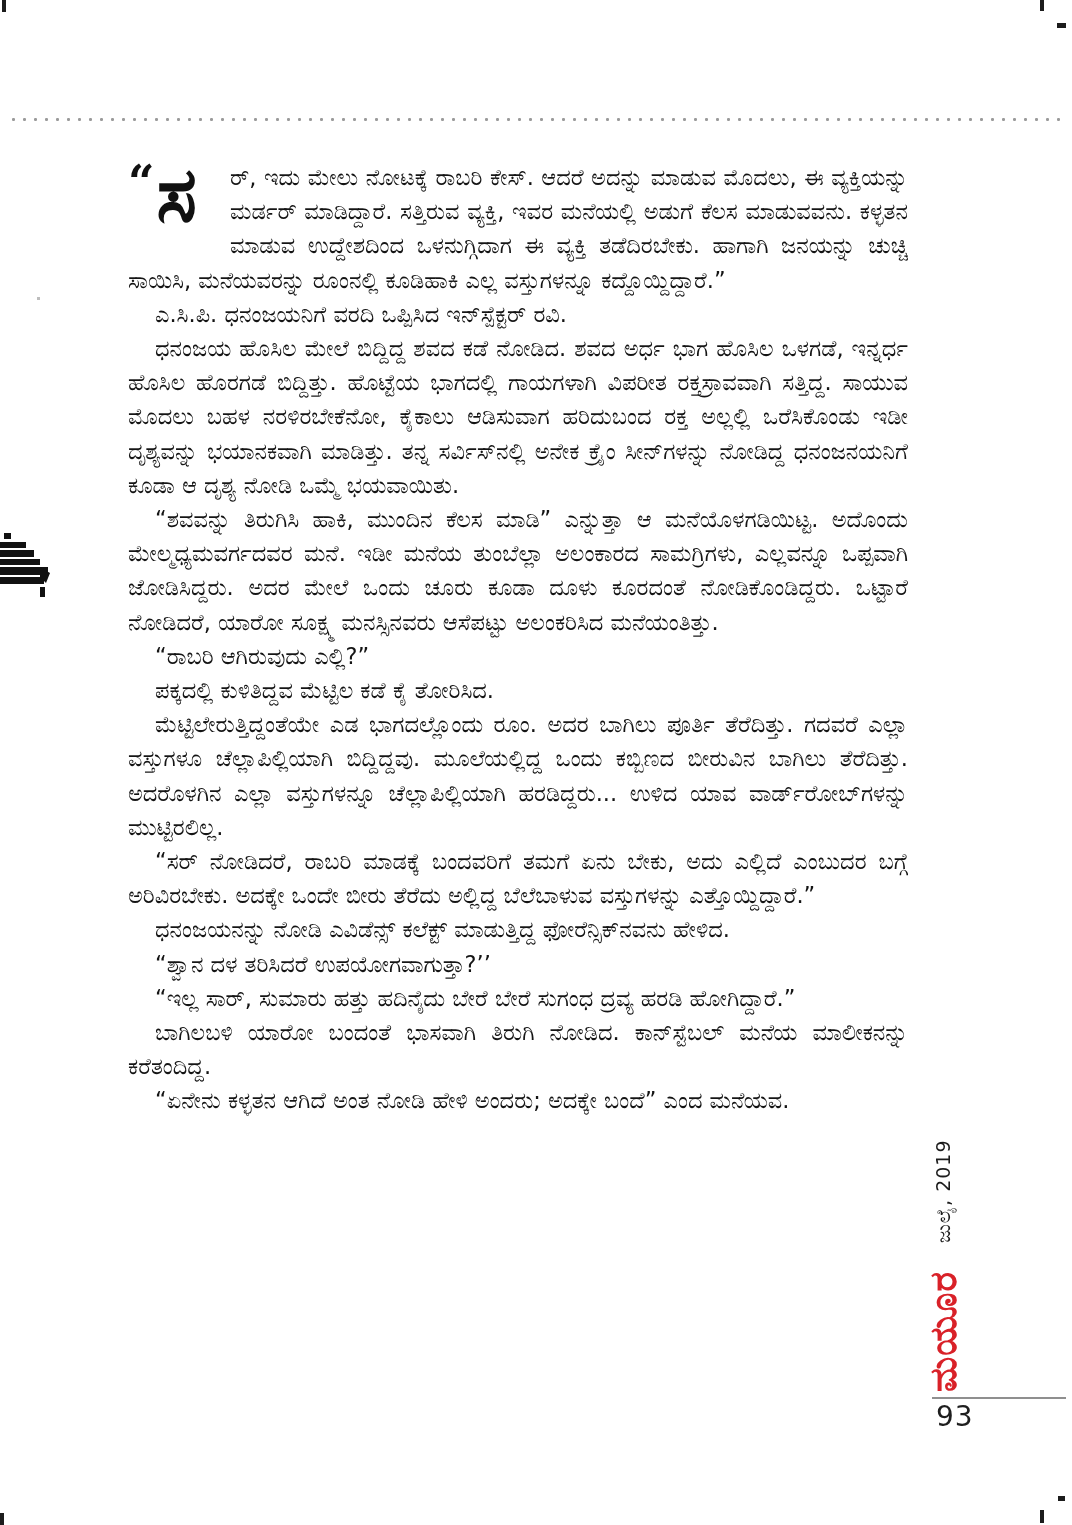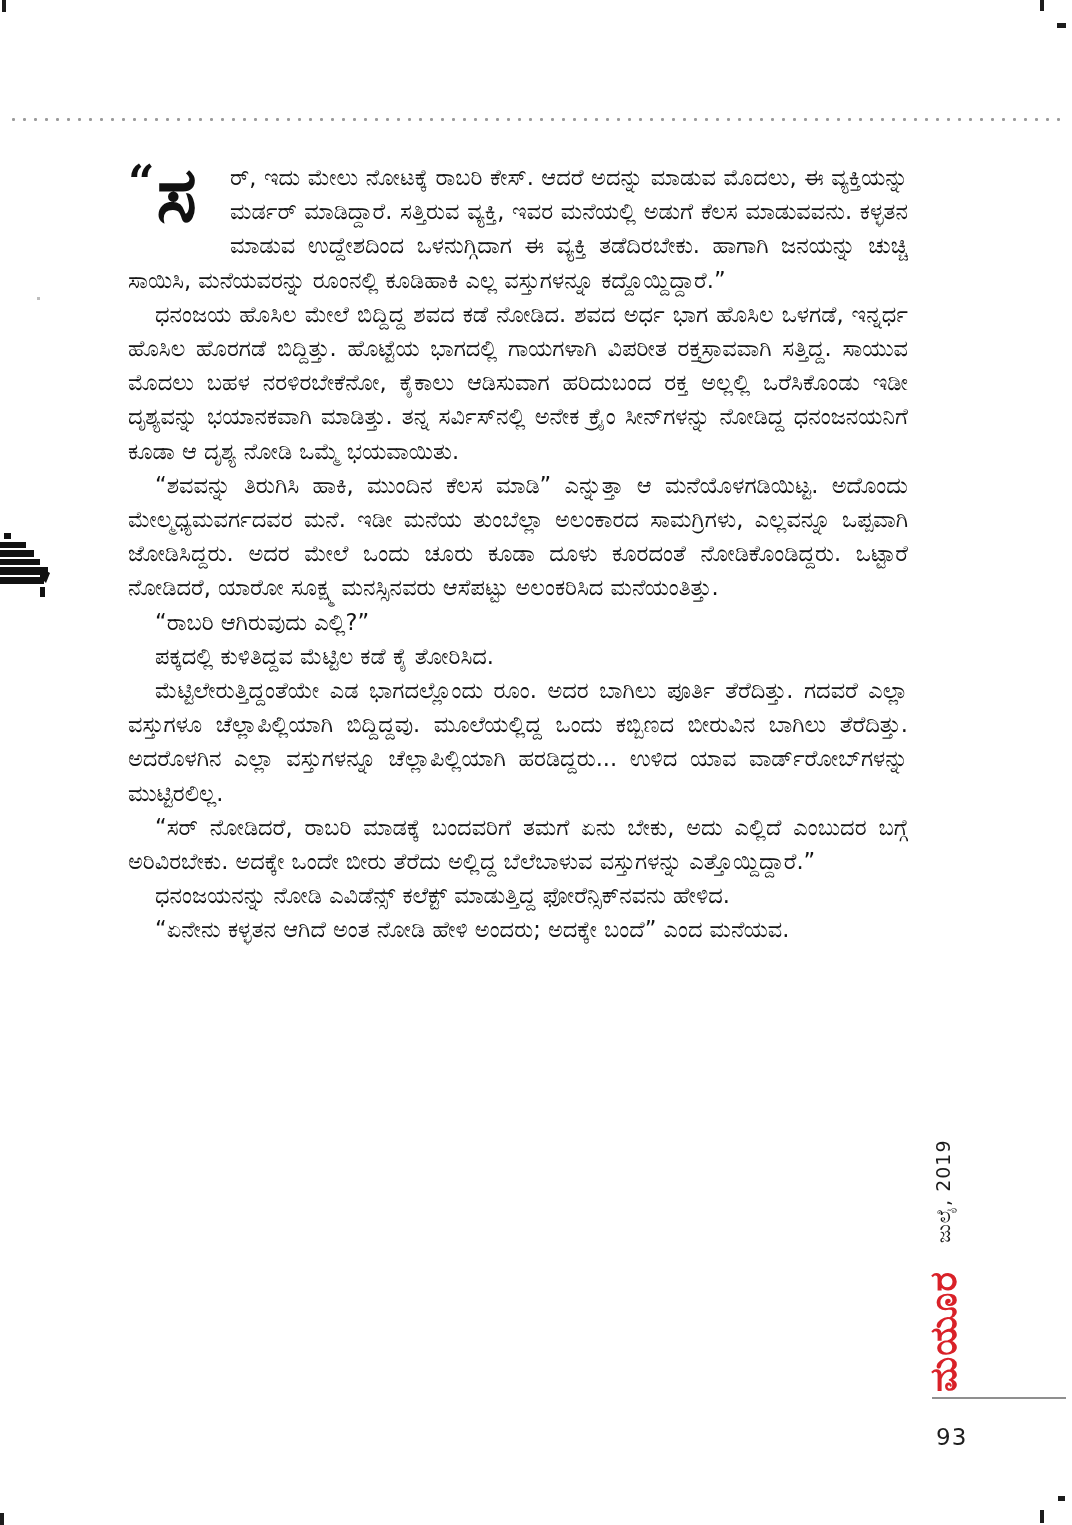--- a/index.html
+++ b/index.html
@@ -48,21 +48,21 @@
   }
   .issue-date{
     left:932px;top:1243px;font-size:19px;color:#1c1c1c;letter-spacing:1px;
   }
   .masthead{
     left:922px;top:1392px;font-size:37px;font-weight:bold;letter-spacing:1px;
   }
   .folio-rule{position:absolute;left:932px;top:1397px;width:134px;height:2px;background:#8f8f8f;}
   .page-number{
     position:absolute;left:936px;top:1400px;
-    font-size:23px;color:#1e1e1e;letter-spacing:1px;margin-top:24px;
+    font-size:28px;color:#1e1e1e;letter-spacing:1px;
   }
 </style>
 </head>
 <body>
 
 <div class="page">
 
   <div class="mark" style="left:2px;top:0;width:4px;height:12px;"></div>
   <div class="mark" style="left:1040px;top:0;width:4px;height:11px;"></div>
   <div class="mark" style="left:1057px;top:23px;width:9px;height:5px;"></div>
@@ -84,27 +84,31 @@
     <rect x="40" y="54" width="5" height="10" fill="#111"></rect>
   </svg>
 
   <div class="article">
     <p class="first">
       <span class="lede-cap">
         <span class="open-quote">“</span>
         <span class="dropcap">ಸ</span>
       </span><span>ರ್, ಇದು ಮೇಲು ನೋಟಕ್ಕೆ ರಾಬರಿ ಕೇಸ್. ಆದರೆ ಅದನ್ನು ಮಾಡುವ ಮೊದಲು, ಈ ವ್ಯಕ್ತಿಯನ್ನು ಮರ್ಡರ್ ಮಾಡಿದ್ದಾರೆ. ಸತ್ತಿರುವ ವ್ಯಕ್ತಿ, ಇವರ ಮನೆಯಲ್ಲಿ ಅಡುಗೆ ಕೆಲಸ ಮಾಡುವವನು. ಕಳ್ಳತನ ಮಾಡುವ ಉದ್ದೇಶದಿಂದ ಒಳನುಗ್ಗಿದಾಗ ಈ ವ್ಯಕ್ತಿ ತಡೆದಿರಬೇಕು. ಹಾಗಾಗಿ ಜನಯನ್ನು ಚುಚ್ಚಿ ಸಾಯಿಸಿ, ಮನೆಯವರನ್ನು ರೂಂನಲ್ಲಿ ಕೂಡಿಹಾಕಿ ಎಲ್ಲ ವಸ್ತುಗಳನ್ನೂ ಕದ್ದೊಯ್ದಿದ್ದಾರೆ.”</span>
     </p>
+    <p>ಎ.ಸಿ.ಪಿ. ಧನಂಜಯನಿಗೆ ವರದಿ ಒಪ್ಪಿಸಿದ ಇನ್‌ಸ್ಪೆಕ್ಟರ್ ರವಿ.</p>
     <p>ಧನಂಜಯ ಹೊಸಿಲ ಮೇಲೆ ಬಿದ್ದಿದ್ದ ಶವದ ಕಡೆ ನೋಡಿದ. ಶವದ ಅರ್ಧ ಭಾಗ ಹೊಸಿಲ ಒಳಗಡೆ, ಇನ್ನರ್ಧ ಹೊಸಿಲ ಹೊರಗಡೆ ಬಿದ್ದಿತ್ತು. ಹೊಟ್ಟೆಯ ಭಾಗದಲ್ಲಿ ಗಾಯಗಳಾಗಿ ವಿಪರೀತ ರಕ್ತಸ್ರಾವವಾಗಿ ಸತ್ತಿದ್ದ. ಸಾಯುವ ಮೊದಲು ಬಹಳ ನರಳಿರಬೇಕೆನೋ, ಕೈಕಾಲು ಆಡಿಸುವಾಗ ಹರಿದುಬಂದ ರಕ್ತ ಅಲ್ಲಲ್ಲಿ ಒರೆಸಿಕೊಂಡು ಇಡೀ ದೃಶ್ಯವನ್ನು ಭಯಾನಕವಾಗಿ ಮಾಡಿತ್ತು. ತನ್ನ ಸರ್ವಿಸ್‌ನಲ್ಲಿ ಅನೇಕ ಕ್ರೈಂ ಸೀನ್‌ಗಳನ್ನು ನೋಡಿದ್ದ ಧನಂಜನಯನಿಗೆ ಕೂಡಾ ಆ ದೃಶ್ಯ ನೋಡಿ ಒಮ್ಮೆ ಭಯವಾಯಿತು.</p>
     <p>“ಶವವನ್ನು ತಿರುಗಿಸಿ ಹಾಕಿ, ಮುಂದಿನ ಕೆಲಸ ಮಾಡಿ” ಎನ್ನುತ್ತಾ ಆ ಮನೆಯೊಳಗಡಿಯಿಟ್ಟ. ಅದೊಂದು ಮೇಲ್ಮಧ್ಯಮವರ್ಗದವರ ಮನೆ. ಇಡೀ ಮನೆಯ ತುಂಬೆಲ್ಲಾ ಅಲಂಕಾರದ ಸಾಮಗ್ರಿಗಳು, ಎಲ್ಲವನ್ನೂ ಒಪ್ಪವಾಗಿ ಜೋಡಿಸಿದ್ದರು. ಅದರ ಮೇಲೆ ಒಂದು ಚೂರು ಕೂಡಾ ದೂಳು ಕೂರದಂತೆ ನೋಡಿಕೊಂಡಿದ್ದರು. ಒಟ್ಟಾರೆ ನೋಡಿದರೆ, ಯಾರೋ ಸೂಕ್ಷ್ಮ ಮನಸ್ಸಿನವರು ಆಸೆಪಟ್ಟು ಅಲಂಕರಿಸಿದ ಮನೆಯಂತಿತ್ತು.</p>
     <p>“ರಾಬರಿ ಆಗಿರುವುದು ಎಲ್ಲಿ?”</p>
     <p>ಪಕ್ಕದಲ್ಲಿ ಕುಳಿತಿದ್ದವ ಮೆಟ್ಟಿಲ ಕಡೆ ಕೈ ತೋರಿಸಿದ.</p>
     <p>ಮೆಟ್ಟಿಲೇರುತ್ತಿದ್ದಂತೆಯೇ ಎಡ ಭಾಗದಲ್ಲೊಂದು ರೂಂ. ಅದರ ಬಾಗಿಲು ಪೂರ್ತಿ ತೆರೆದಿತ್ತು. ಗದವರೆ ಎಲ್ಲಾ ವಸ್ತುಗಳೂ ಚೆಲ್ಲಾಪಿಲ್ಲಿಯಾಗಿ ಬಿದ್ದಿದ್ದವು. ಮೂಲೆಯಲ್ಲಿದ್ದ ಒಂದು ಕಬ್ಬಿಣದ ಬೀರುವಿನ ಬಾಗಿಲು ತೆರೆದಿತ್ತು. ಅದರೊಳಗಿನ ಎಲ್ಲಾ ವಸ್ತುಗಳನ್ನೂ ಚೆಲ್ಲಾಪಿಲ್ಲಿಯಾಗಿ ಹರಡಿದ್ದರು... ಉಳಿದ ಯಾವ ವಾರ್ಡ್‌ರೋಬ್‌ಗಳನ್ನು ಮುಟ್ಟಿರಲಿಲ್ಲ.</p>
     <p>“ಸರ್ ನೋಡಿದರೆ, ರಾಬರಿ ಮಾಡಕ್ಕೆ ಬಂದವರಿಗೆ ತಮಗೆ ಏನು ಬೇಕು, ಅದು ಎಲ್ಲಿದೆ ಎಂಬುದರ ಬಗ್ಗೆ ಅರಿವಿರಬೇಕು. ಅದಕ್ಕೇ ಒಂದೇ ಬೀರು ತೆರೆದು ಅಲ್ಲಿದ್ದ ಬೆಲೆಬಾಳುವ ವಸ್ತುಗಳನ್ನು ಎತ್ತೊಯ್ದಿದ್ದಾರೆ.”</p>
     <p>ಧನಂಜಯನನ್ನು ನೋಡಿ ಎವಿಡೆನ್ಸ್ ಕಲೆಕ್ಟ್ ಮಾಡುತ್ತಿದ್ದ ಫೋರೆನ್ಸಿಕ್‌ನವನು ಹೇಳಿದ.</p>
+    <p>“ಶ್ವಾನ ದಳ ತರಿಸಿದರೆ ಉಪಯೋಗವಾಗುತ್ತಾ?’’</p>
+    <p>“ಇಲ್ಲ ಸಾರ್, ಸುಮಾರು ಹತ್ತು ಹದಿನೈದು ಬೇರೆ ಬೇರೆ ಸುಗಂಧ ದ್ರವ್ಯ ಹರಡಿ ಹೋಗಿದ್ದಾರೆ.”</p>
+    <p>ಬಾಗಿಲಬಳಿ ಯಾರೋ ಬಂದಂತೆ ಭಾಸವಾಗಿ ತಿರುಗಿ ನೋಡಿದ. ಕಾನ್‌ಸ್ಟೆಬಲ್ ಮನೆಯ ಮಾಲೀಕನನ್ನು ಕರೆತಂದಿದ್ದ.</p>
     <p>“ಏನೇನು ಕಳ್ಳತನ ಆಗಿದೆ ಅಂತ ನೋಡಿ ಹೇಳಿ ಅಂದರು; ಅದಕ್ಕೇ ಬಂದೆ” ಎಂದ ಮನೆಯವ.</p>
   </div>
 
   <div class="v-rot issue-date">ಜುಲೈ, 2019</div>
   <div class="v-rot masthead" id="masthead" style="color: rgb(217, 33, 40);">ಮಯೂರ</div>
   <div class="folio-rule"></div>
   <div class="page-number">93</div>
 
 </div>
 

